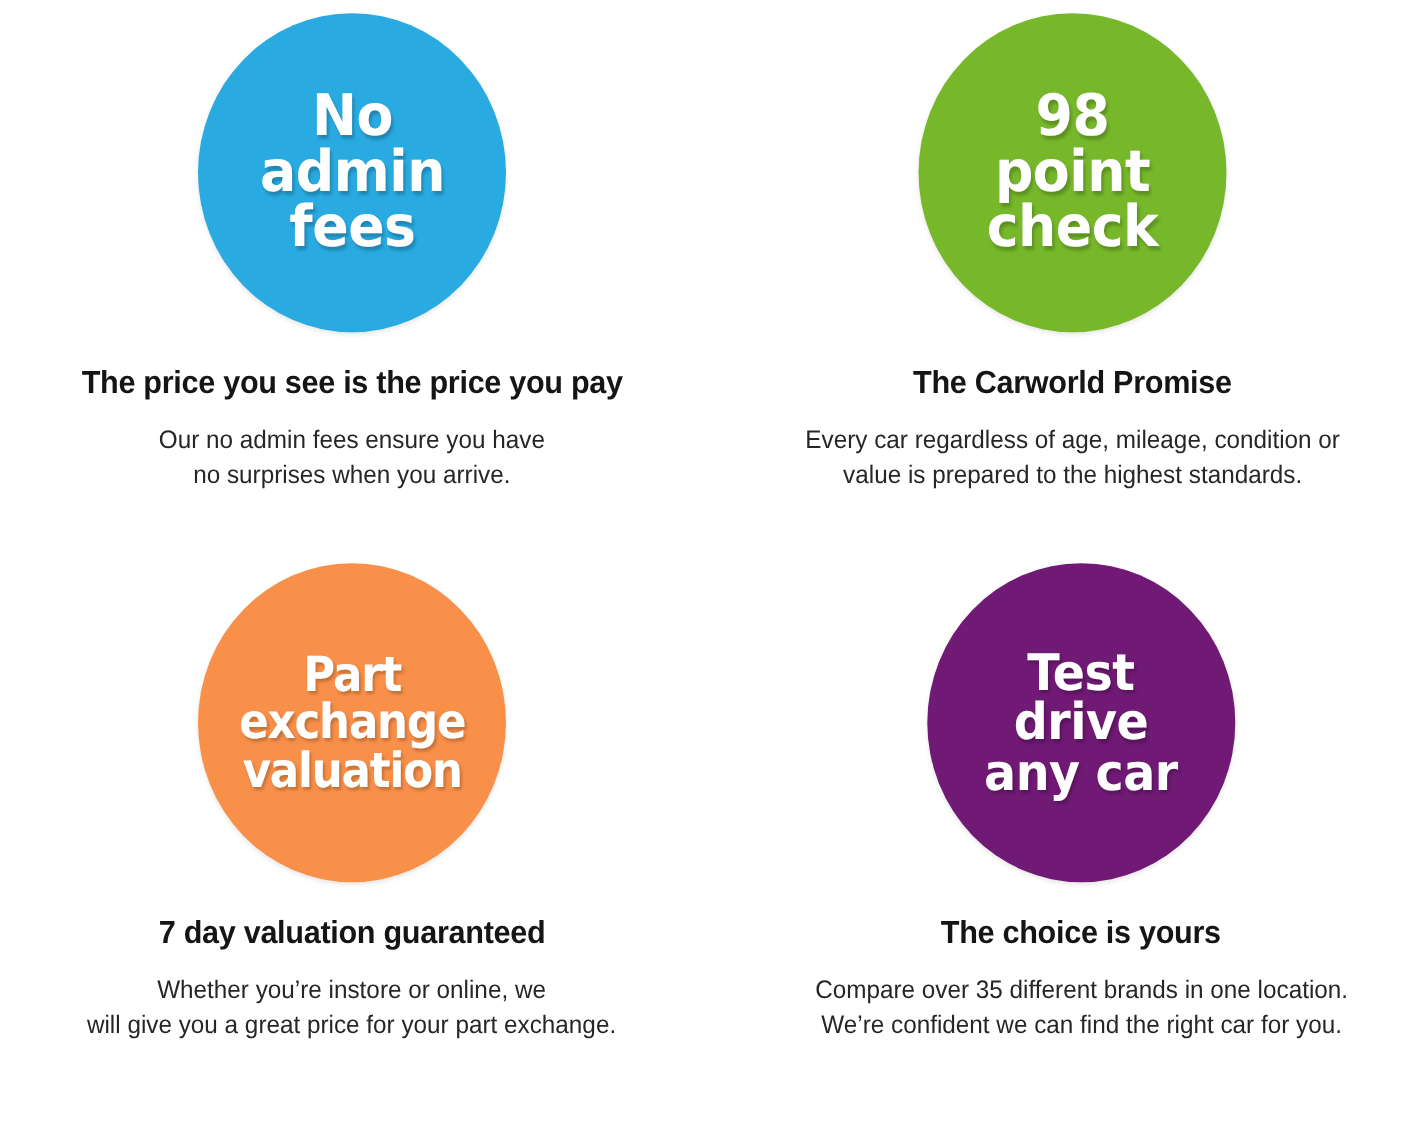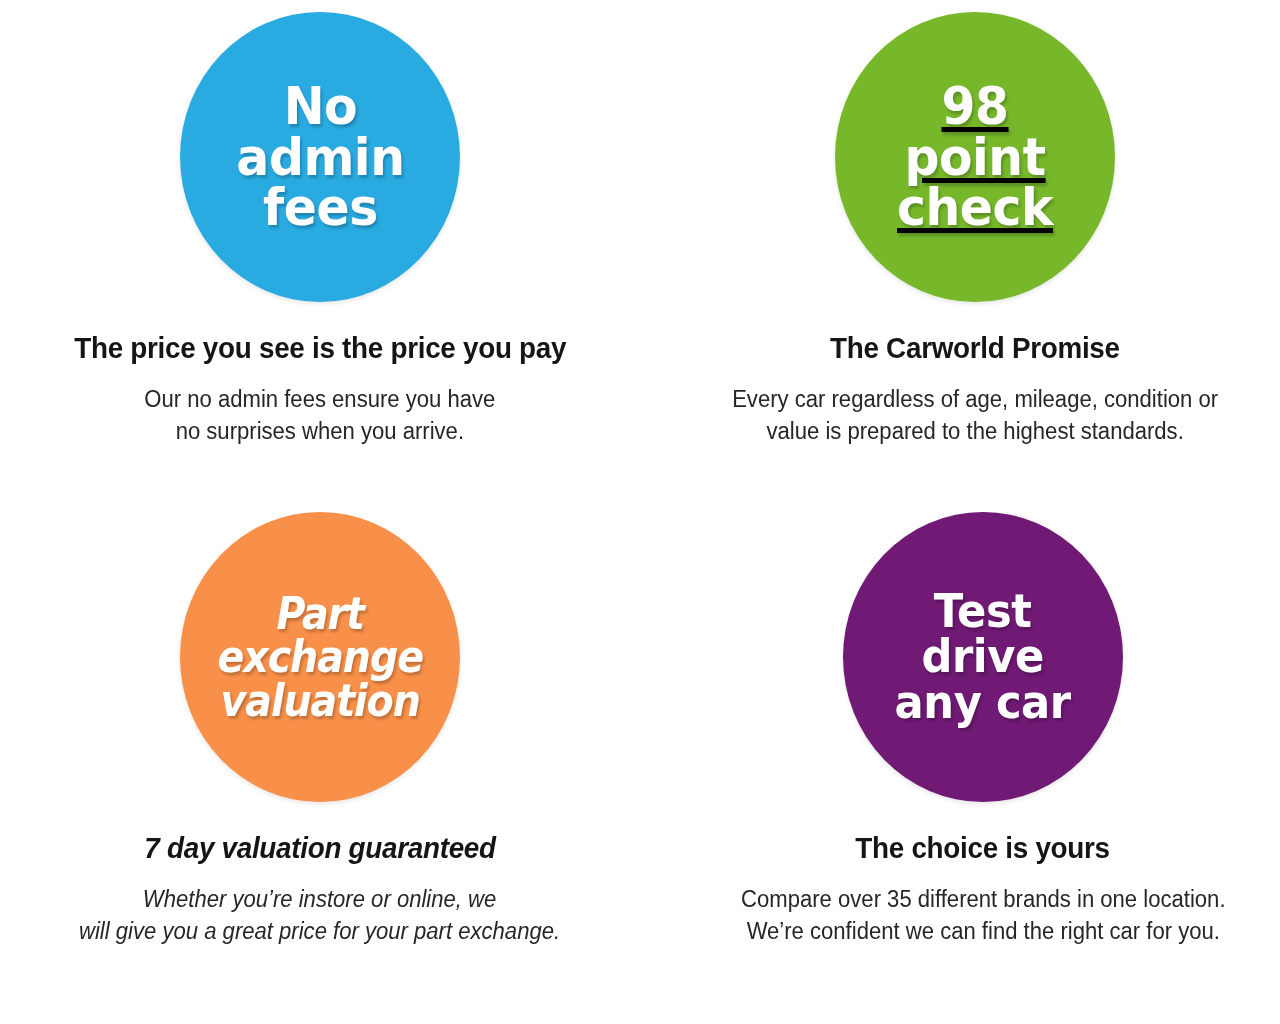--- a/index.html
+++ b/index.html
@@ -79,21 +79,21 @@
     text-align: center;
     line-height: 1.40;
     margin-top: 18px;
     transform: scaleX(0.96);
   }
   .body-text .ln { display: block; white-space: nowrap; }
 
   
   .card.c-tl { padding-left: 0px; }
   .card.c-tr { padding-left: 30px; }
-  .card.c-bl { padding-left: 0px; font-style: italic; }
+  .card.c-bl { padding-left: 0px; }
   .card.c-br { padding-left: 46px; }
 </style>
 </head>
 <body style="background-color: rgb(255, 255, 255);">
 
 <div class="grid">
 
   <div class="card c-tl">
     <div class="badge" style="background-color: rgb(41, 171, 226);">
       <div class="badge-text">
@@ -103,21 +103,21 @@
       </div>
     </div>
     <div class="heading">The price you see is the price you pay</div>
     <div class="body-text">
       <span class="ln">Our no admin fees ensure you have</span>
       <span class="ln">no surprises when you arrive.</span>
     </div>
   </div>
 
   <div class="card c-tr">
-    <div class="badge" style="background-color: rgb(118, 184, 42); text-decoration: underline;">
+    <div class="badge" style="background-color: rgb(118, 184, 42);">
       <div class="badge-text">
         <span class="bl">98</span><br>
         <span class="bl">point</span><br>
         <span class="bl">check</span>
       </div>
     </div>
     <div class="heading">The Carworld Promise</div>
     <div class="body-text">
       <span class="ln">Every car regardless of age, mileage, condition or</span>
       <span class="ln">value is prepared to the highest standards.</span>

